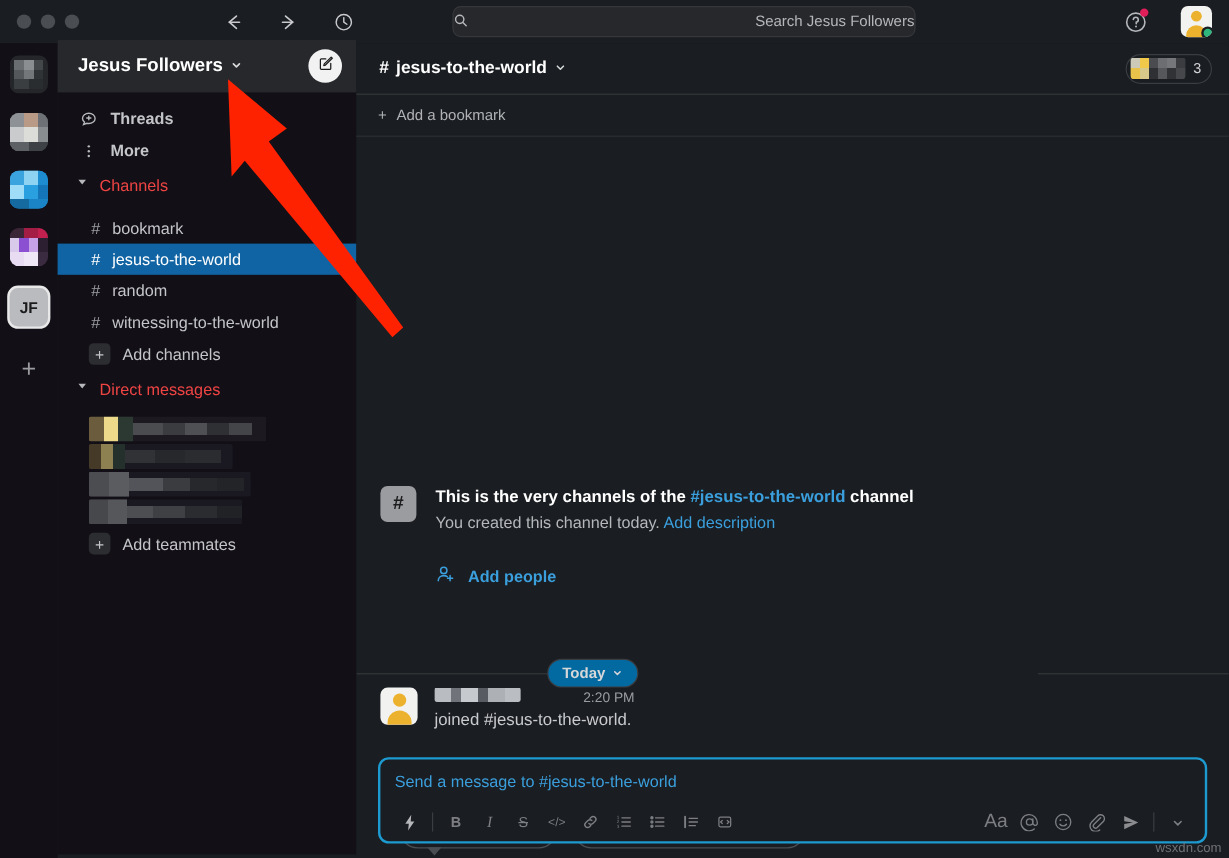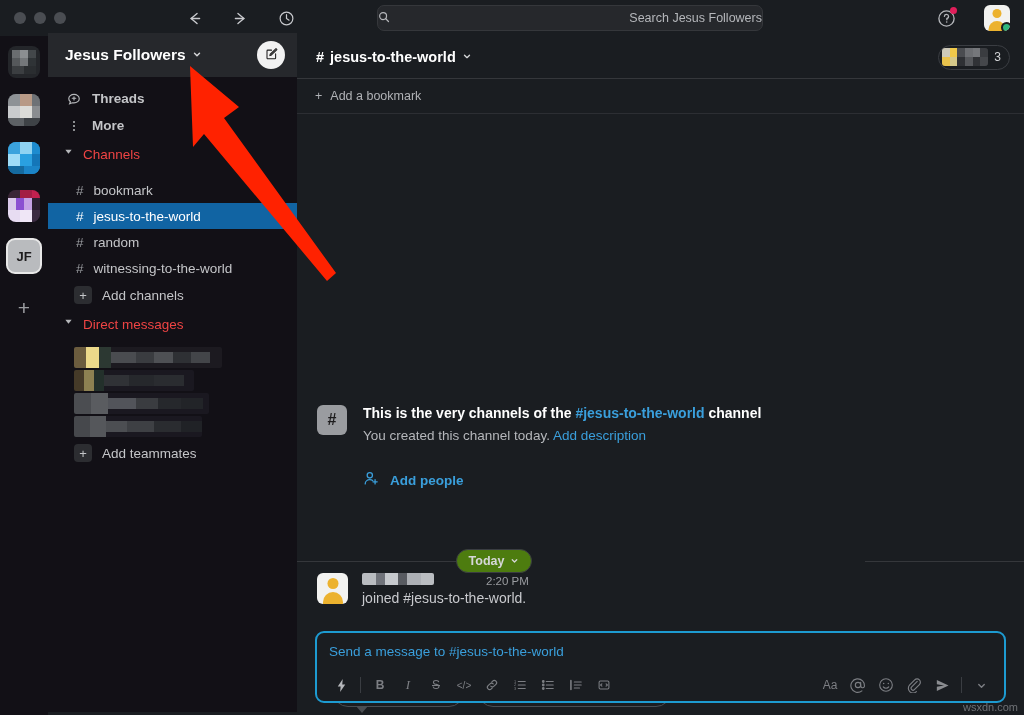--- a/index.html
+++ b/index.html
@@ -166,21 +166,21 @@
   }
 
   .divider-wrap {
     position: absolute; left: 0; top: 435px; width: 727px;
     display: flex; align-items: center;
   }
   .div-line { flex: 1; height: 1px; background: #35373b; }
   .today-pill {
     border: 1px solid #3a3d42; border-radius: 13px; height: 24px;
     display: flex; align-items: center; gap: 6px; padding: 0 12px;
-    color: #d6d7d9; font-size: 12.5px; font-weight: bold; background: #4d7c0f;
+    color: #d6d7d9; font-size: 12.5px; font-weight: bold; background: #0369a1;
     margin-right: 333px;
   }
   .today-pill .dcaret { font-size: 8px; font-weight: normal; }
 
   .join-msg { position: absolute; left: 20px; top: 459px; display: flex; gap: 14px; }
   .msg-avatar {
     position: relative; width: 31px; height: 31px; border-radius: 6px;
     background: #f2f2f0; overflow: hidden; flex-shrink: 0;
   }
   .ma-head { position: absolute; left: 50%; top: 5px; transform: translateX(-50%);
@@ -653,21 +653,21 @@
               </svg>
           </span>
           <span class="tbtn">
             <svg width="14" height="14" viewBox="0 0 16 16" fill="none" stroke="currentColor" stroke-width="1.2">
                 <rect x="2.4" y="3.4" width="11.2" height="9.2" rx="1.4"></rect>
                 <path d="M5.6 6.6 L4 8 l1.6 1.4 M10.4 6.6 L12 8 l-1.6 1.4" stroke-linecap="round"></path>
               </svg>
           </span>
         </div>
         <div class="tools-right">
-          <span class="tbtn" style="font-size:12px">Aa</span>
+          <span class="tbtn" style="font-size:16px">Aa</span>
           <span class="tbtn">
             <svg width="16" height="16" viewBox="0 0 18 18" fill="none" stroke="currentColor" stroke-width="1.25">
                 <circle cx="9" cy="9" r="3"></circle>
                 <path d="M12 6 v4a2.2 2.2 0 0 0 4.1 1A7.6 7.6 0 1 0 13.4 15.6" stroke-linecap="round"></path>
               </svg>
           </span>
           <span class="tbtn">
             <svg width="16" height="16" viewBox="0 0 18 18" fill="none" stroke="currentColor" stroke-width="1.25">
                 <circle cx="9" cy="9" r="7.1"></circle>
                 <circle cx="6.4" cy="7.3" r=".85" fill="currentColor" stroke="none"></circle>

